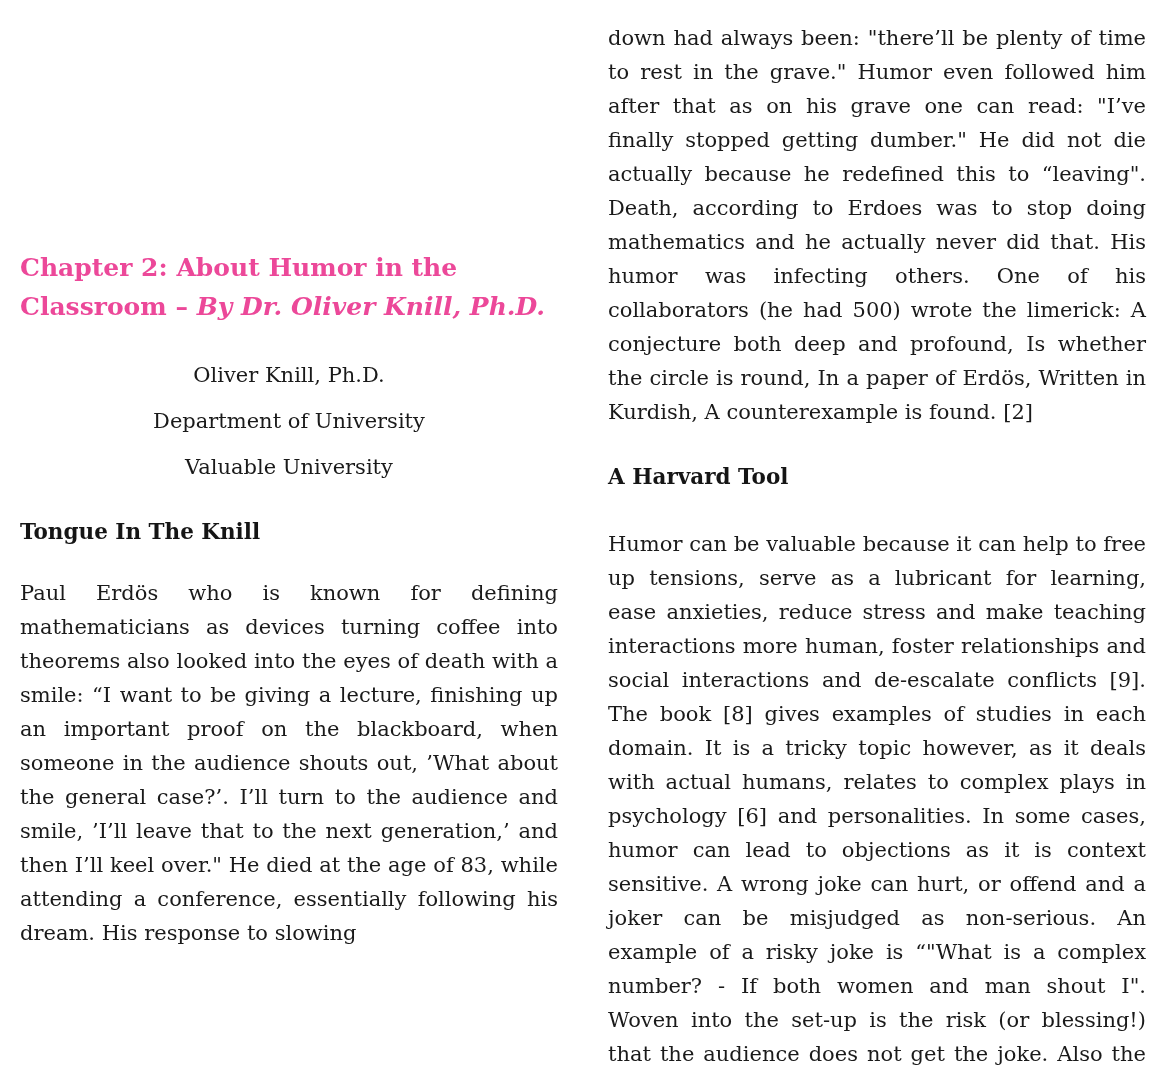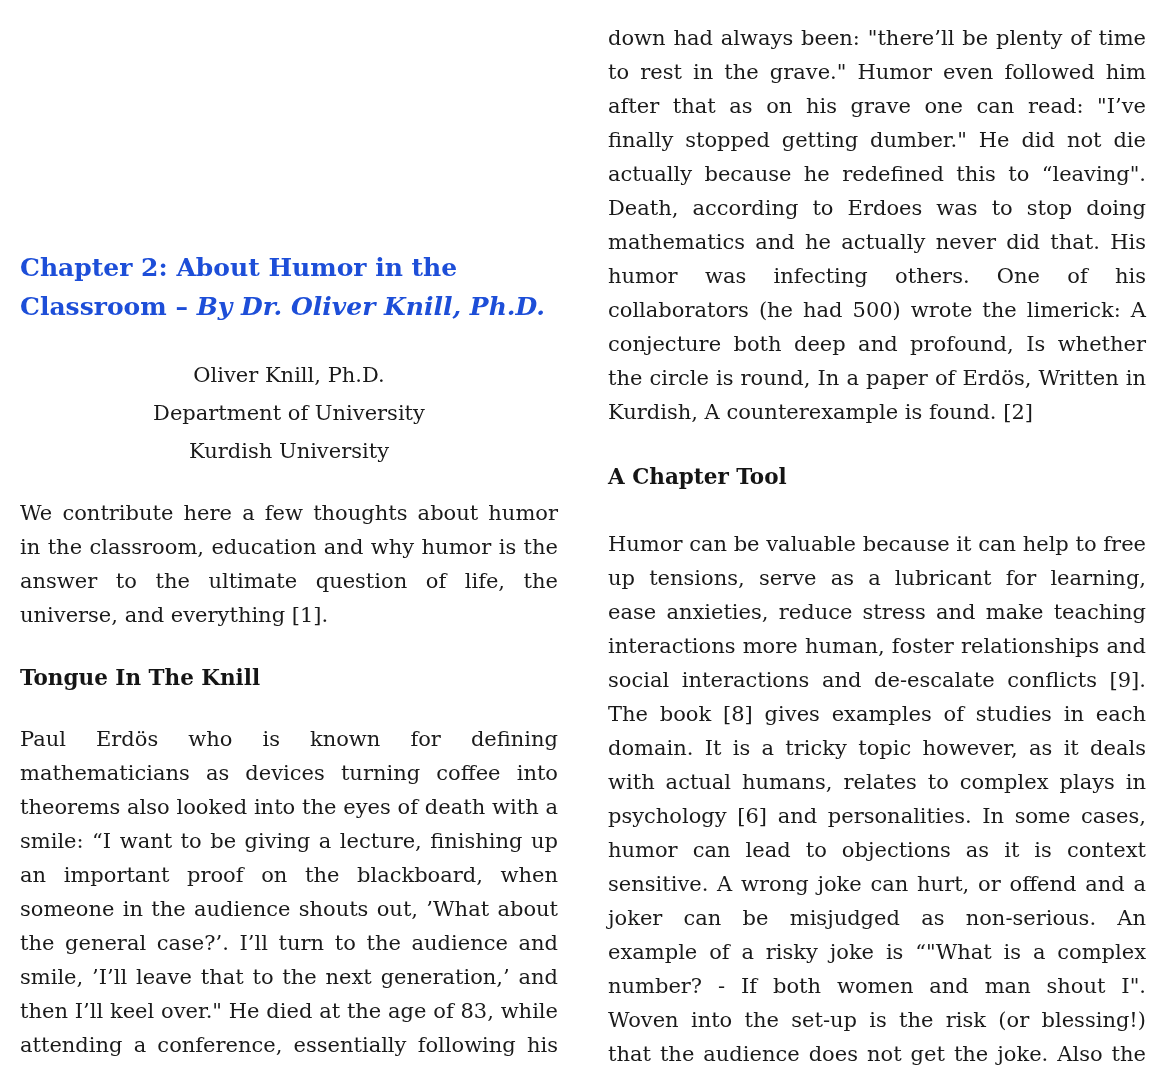--- a/index.html
+++ b/index.html
@@ -20,27 +20,27 @@
   }
   .column { flex: 0 0 538px; width: 538px; }
   .column-left  { padding-top: 248px; }
   .column-right { padding-top: 21px; }
 
   .chapter-title {
     margin: 0;
     font-size: 25px;
     font-weight: 700;
     line-height: 39px;
-    color: #1d4ed8;
+    color: #ec4899;
     text-align: left;
   }
   .chapter-title .seg-italic { font-style: italic; }
 
   .byline { margin-top: 30px; text-align: center; }
-  .byline p { margin: 0; font-size: 21px; line-height: 38px; }
+  .byline p { margin: 8px; font-size: 21px; line-height: 38px; }
 
   .body-par {
     margin: 30px 0 0 0;
     font-size: 21px;
     line-height: 34px;
     text-align: justify;
     text-justify: inter-word;
   }
   .body-par.first { margin-top: 26px; }
   .column-right .body-par.continuation { margin-top: 0; }
@@ -61,32 +61,31 @@
 
 <div class="page">
   <div class="columns">
 
     <div class="column column-left">
       <h1 class="chapter-title"><span>Chapter 2: About Humor in the Classroom – </span><span class="seg-italic">By Dr. Oliver Knill, Ph.D.</span></h1>
 
       <div class="byline">
         <p>Oliver Knill, Ph.D.</p>
         <p>Department of University</p>
-        <p>Kurdish University</p>
+        <p>Valuable University</p>
       </div>
 
-      <p class="body-par first">We contribute here a few thoughts about humor in the classroom, education and why humor is the answer to the ultimate question of life, the universe, and everything [1].</p>
 
       <h2 class="section-heading">Tongue In The Knill</h2>
 
       <p class="body-par">Paul Erdös who is known for defining mathematicians as devices turning coffee into theorems also looked into the eyes of death with a smile: “I want to be giving a lecture, finishing up an important proof on the blackboard, when someone in the audience shouts out, ’What about the general case?’. I’ll turn to the audience and smile, ’I’ll leave that to the next generation,’ and then I’ll keel over." He died at the age of 83, while attending a conference, essentially following his dream. His response to slowing</p>
     </div>
 
     <div class="column column-right">
       <p class="body-par continuation">down had always been: "there’ll be plenty of time to rest in the grave." Humor even followed him after that as on his grave one can read: "I’ve finally stopped getting dumber." He did not die actually because he redefined this to “leaving". Death, according to Erdoes was to stop doing mathematics and he actually never did that. His humor was infecting others. One of his collaborators (he had 500) wrote the limerick: A conjecture both deep and profound, Is whether the circle is round, In a paper of Erdös, Written in Kurdish, A counterexample is found. [2]</p>
 
-      <h2 class="section-heading">A Chapter Tool</h2>
+      <h2 class="section-heading">A Harvard Tool</h2>
 
       <p class="body-par after-heading"><span>Humor can be valuable because it can help to free up tensions, serve as a lubricant for learning, ease anxieties, reduce stress and make teaching interactions more human, foster relationships and social interactions and de-escalate conflicts [9]. The book [8] gives examples of studies in each domain. It is a tricky topic however, as it deals with actual humans, relates to complex plays in psychology [6] and personalities. In some cases, humor can lead to objections as it is context sensitive. A wrong joke can hurt, or offend and a joker can be misjudged as non-serious. An example of a risky joke is “"What is a complex number? - If both women and man shout I". Woven into the set-up is the risk (or blessing!) that the audience does not get the joke. Also the shortest joke in mathematics </span></p>
     </div>
 
   </div>
 </div>
 
 </body></html>

